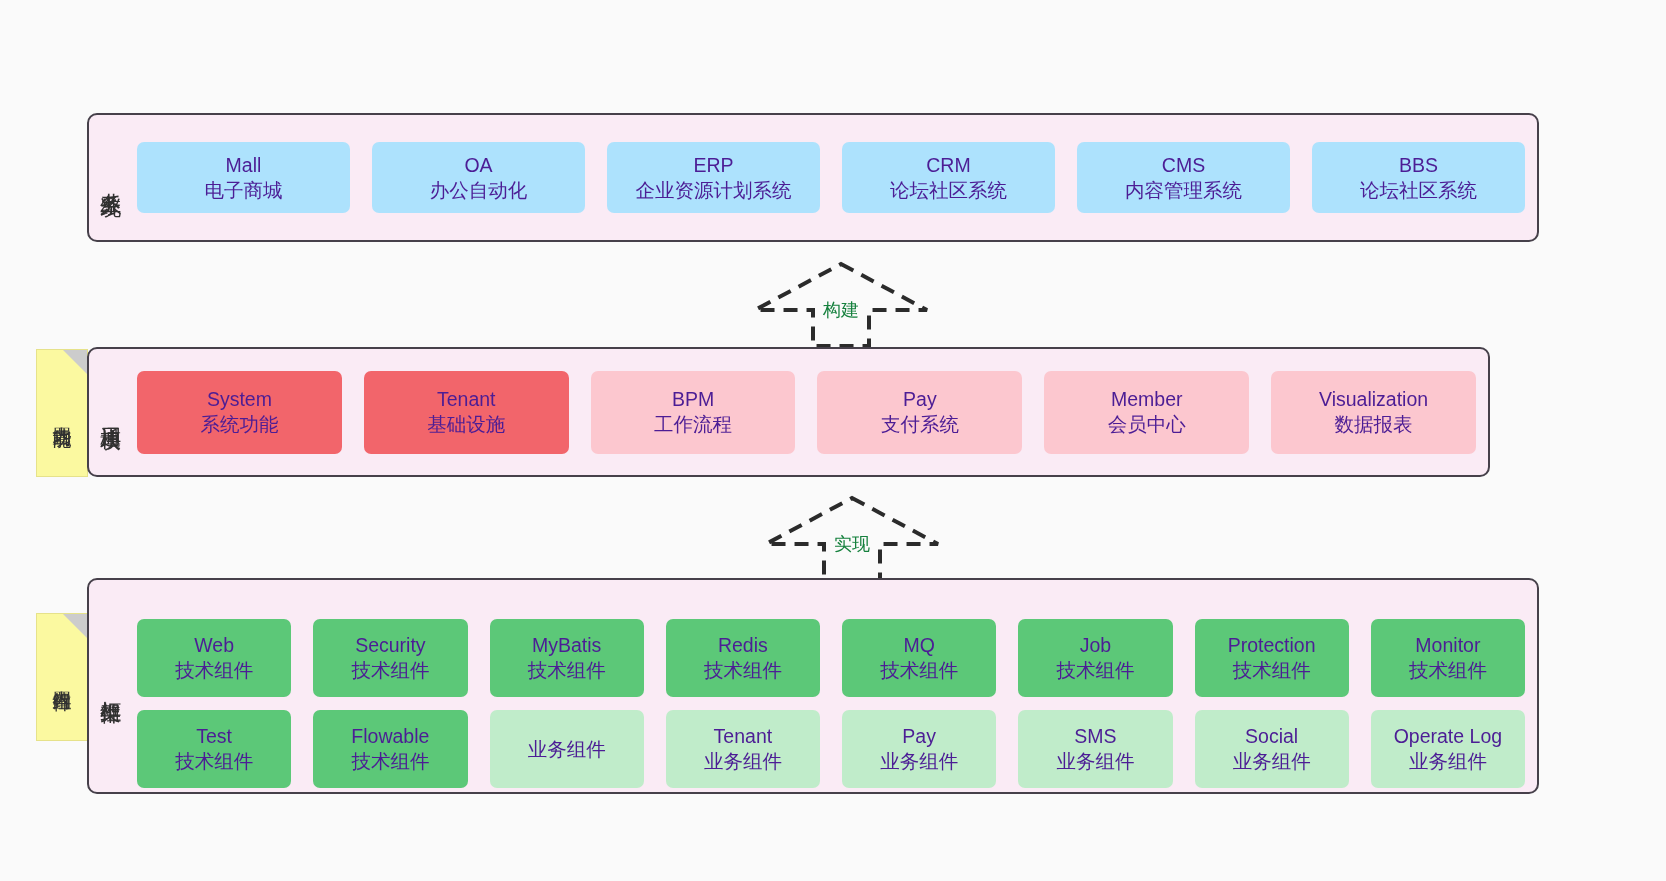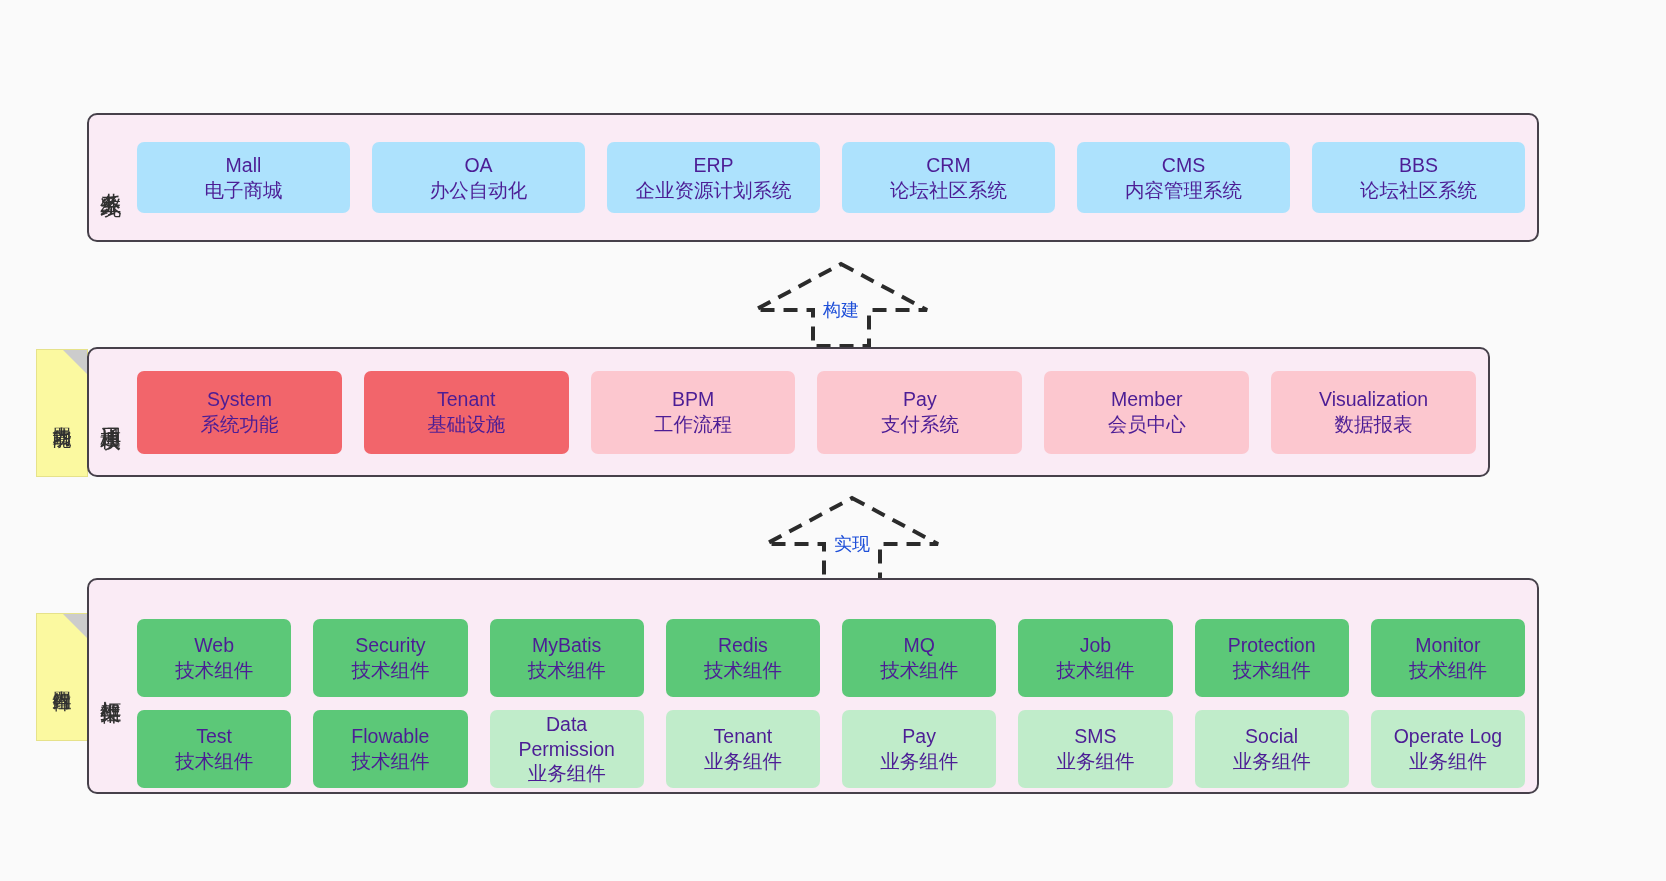--- a/index.html
+++ b/index.html
@@ -141,21 +141,21 @@
     width: 180px;
     height: 92px;
   }
   .uml-arrow svg { display: block; width: 100%; height: 100%; }
   .uml-label {
     position: absolute;
     left: 50%;
     transform: translateX(-50%);
     top: 40px;
     font-size: 18px;
-    color: #1d4ed8;
+    color: #15803d;
     background: transparent;
     white-space: nowrap;
     padding: 0 3px;
   }
   #arrow-build { left: 751px; top: 258px; }
   #arrow-impl  { left: 762px; top: 492px; font-family: Liberation Serif, serif; }
 </style>
 </head>
 <body>
 
@@ -289,21 +289,20 @@
       <div class="row">
         <div class="card c-green">
           <span class="ln">Test</span>
           <span class="ln">技术组件</span>
         </div>
         <div class="card c-green">
           <span class="ln">Flowable</span>
           <span class="ln">技术组件</span>
         </div>
         <div class="card c-lightgreen">
-          <span class="ln">Data Permission</span>
           <span class="ln">业务组件</span>
         </div>
         <div class="card c-lightgreen">
           <span class="ln">Tenant</span>
           <span class="ln">业务组件</span>
         </div>
         <div class="card c-lightgreen">
           <span class="ln">Pay</span>
           <span class="ln">业务组件</span>
         </div>

